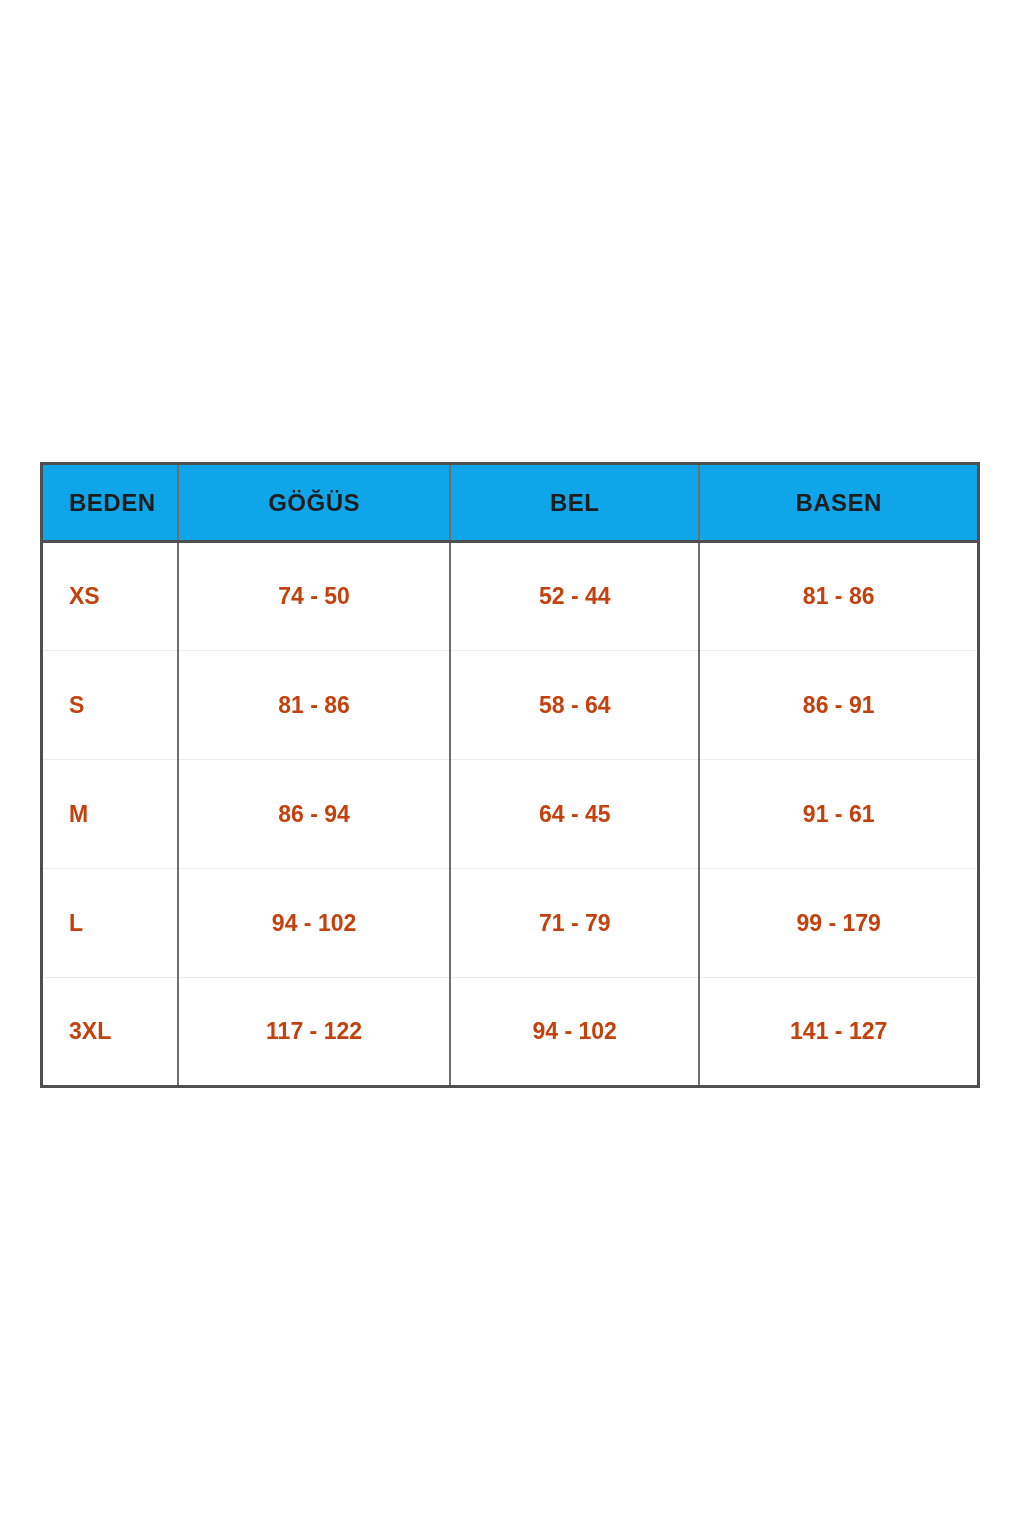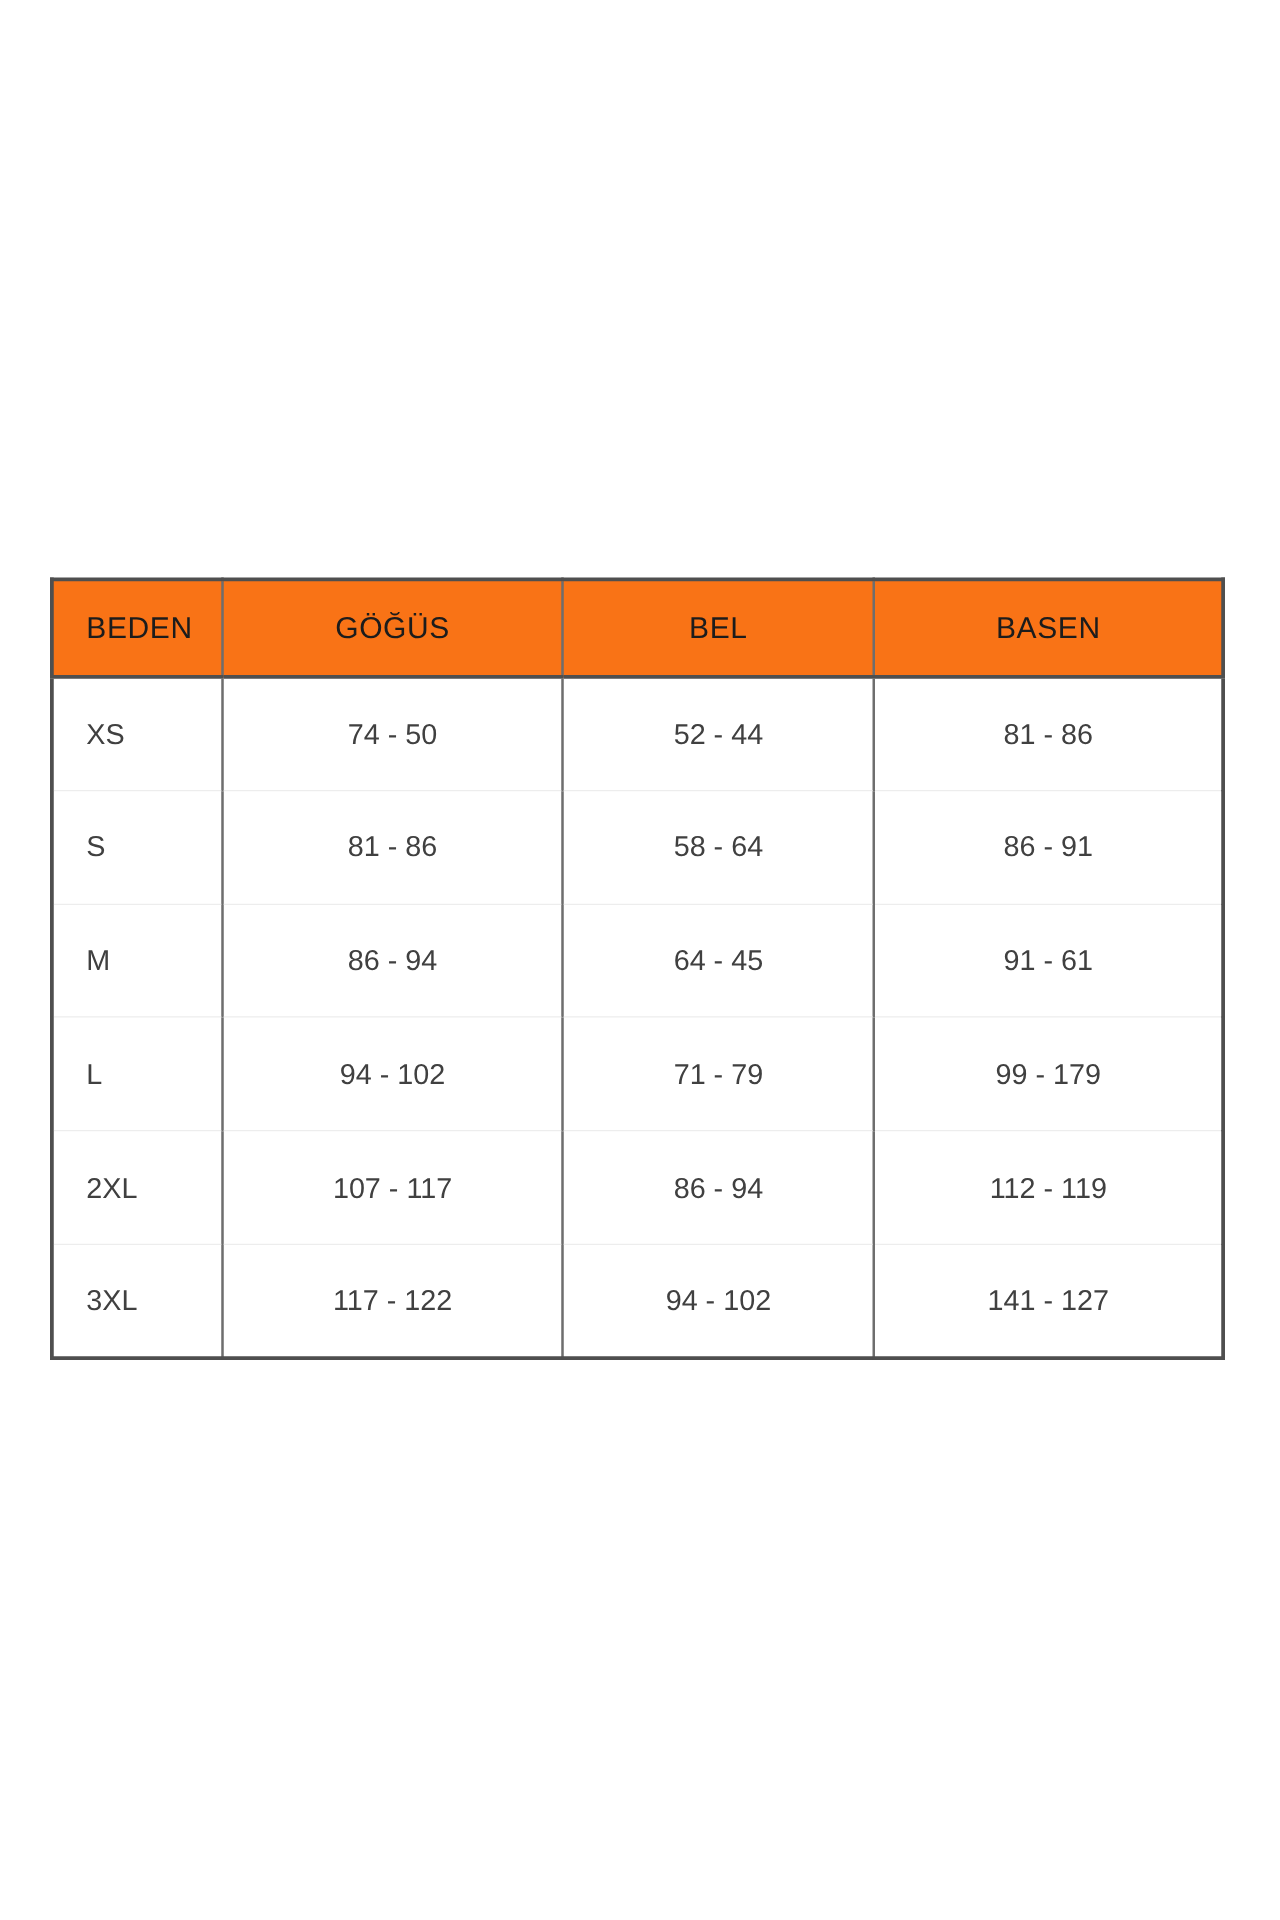--- a/index.html
+++ b/index.html
@@ -31,41 +31,41 @@
     border: 3px solid #4f4f4f;
     background: #ffffff;
   }
   col.col-size  { width: 14.57%; }
   col.col-gogus { width: 29.04%; }
   col.col-bel   { width: 26.60%; }
   col.col-basen { width: 29.79%; }
 
   thead th {
     height: 78px;
-    background: #f97316;
+    background: #0ea5e9;
     color: #1c1c1c;
     font-size: 24px;
-    font-weight: 400;
+    font-weight: 700;
     border-bottom: 3px solid #4f4f4f;
     border-left: 2px solid #6e6e6e;
     text-align: center;
     vertical-align: middle;
     letter-spacing: 0.5px;
   }
   thead th:first-child {
     border-left: none;
     text-align: left;
     padding-left: 26px;
   }
 
   tbody td {
     height: 78px;
-    color: #404040;
+    color: #c2410c;
     font-size: 23px;
-    font-weight: 400;
+    font-weight: 700;
     border-left: 2px solid #6e6e6e;
     border-top: 1px solid #ededed;
     text-align: center;
     vertical-align: middle;
   }
   tbody tr:first-child td { border-top: none; }
   tbody td:first-child {
     border-left: none;
     text-align: left;
     padding-left: 26px;
@@ -110,26 +110,20 @@
           <td>64 - 45</td>
           <td>91 - 61</td>
         </tr>
         <tr>
           <td>L</td>
           <td>94 - 102</td>
           <td>71 - 79</td>
           <td>99 - 179</td>
         </tr>
         <tr>
-          <td>2XL</td>
-          <td>107 - 117</td>
-          <td>86 - 94</td>
-          <td>112 - 119</td>
-        </tr>
-        <tr>
           <td>3XL</td>
           <td>117 - 122</td>
           <td>94 - 102</td>
           <td>141 - 127</td>
         </tr>
       </tbody>
     </table>
   </div>
 </div>
 

